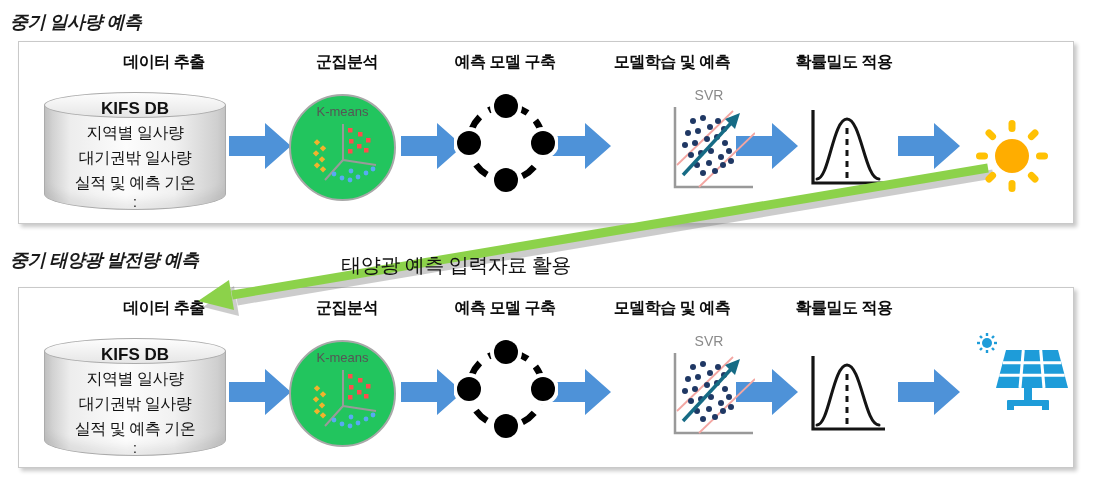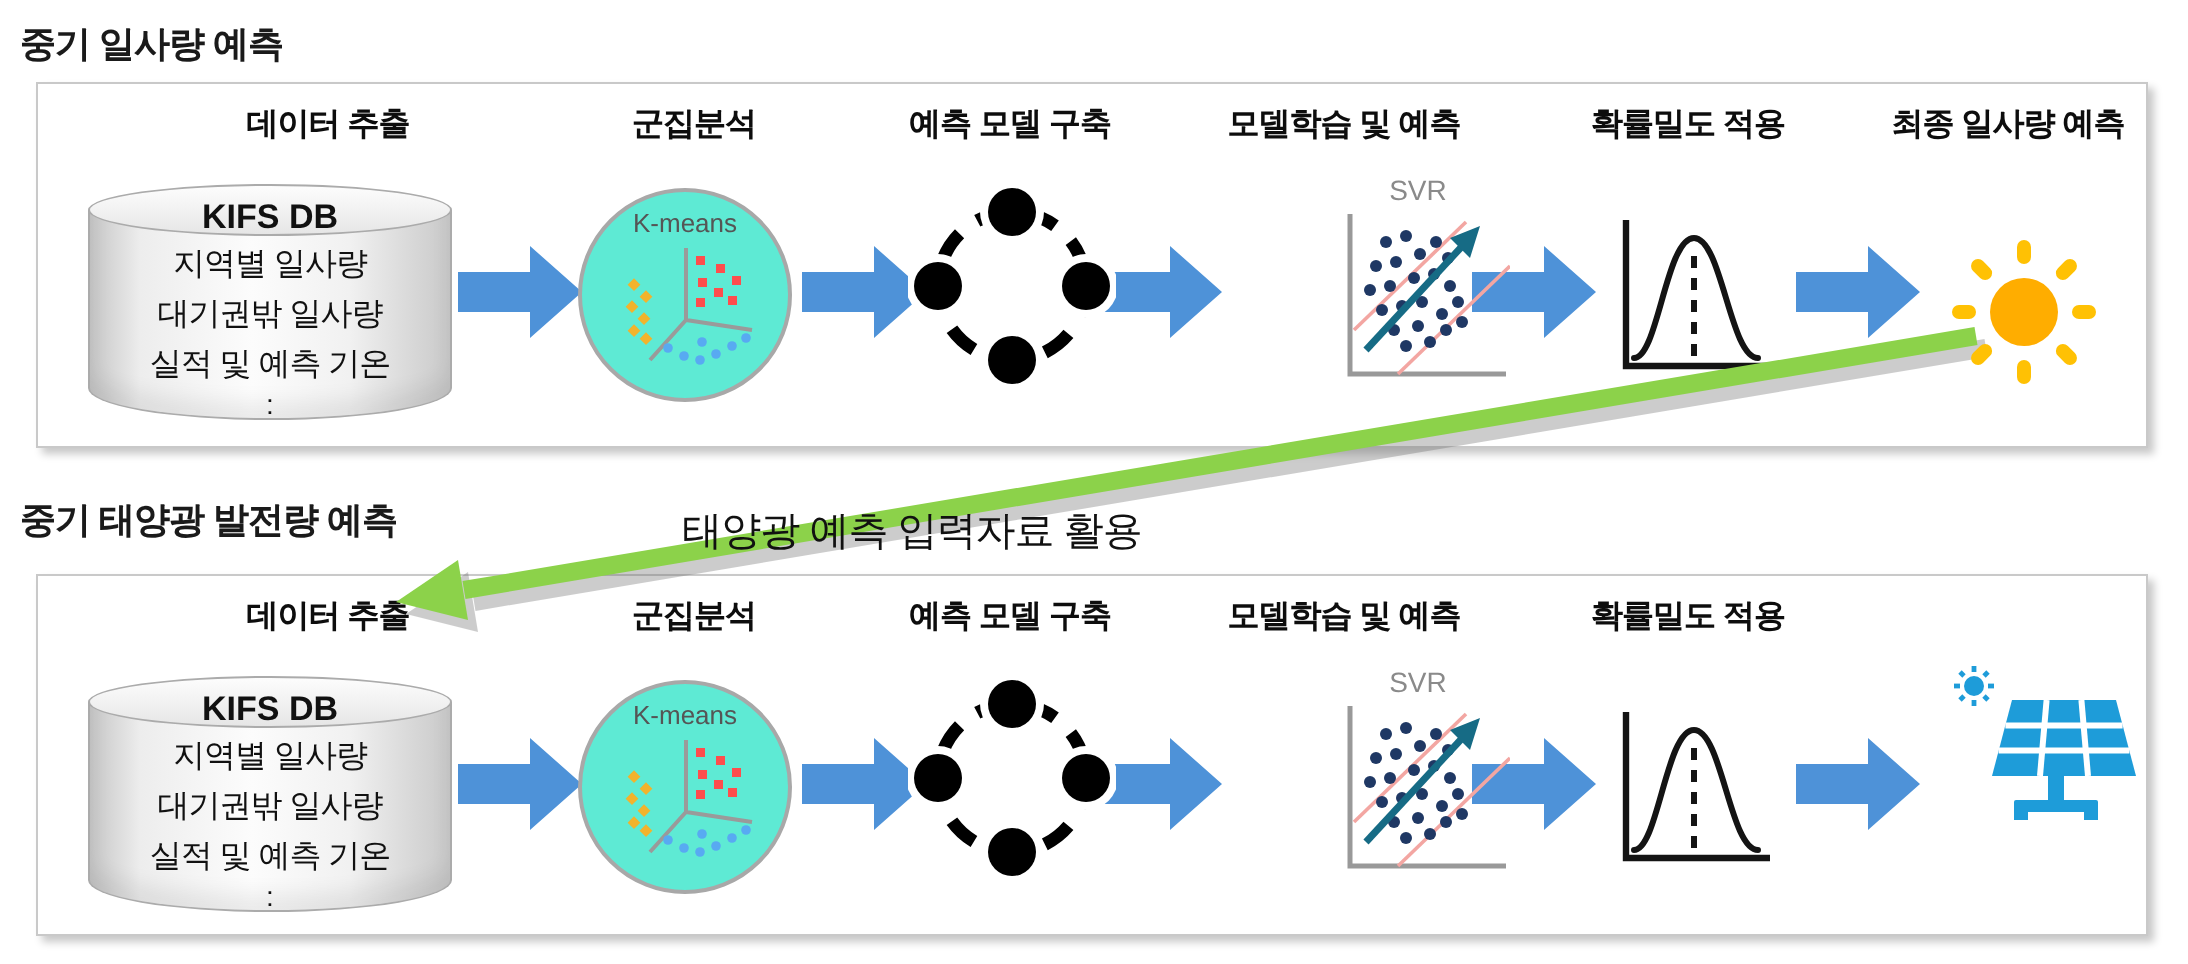--- a/index.html
+++ b/index.html
@@ -2,21 +2,21 @@
 <html><head>
 <meta charset="utf-8">
 <style>
   html,body{margin:0;padding:0;}
   body{
     width:1094px;height:482px;position:relative;background:#ffffff;overflow:hidden;
     font-family:"Liberation Sans","DejaVu Sans",sans-serif;color:#111;
   }
   .section-title{
     position:absolute;left:10px;font-size:18px;font-weight:bold;color:#1a1a1a;
-    white-space:nowrap;letter-spacing:-0.5px;
+    white-space:nowrap;letter-spacing:-0.5px;font-style:italic;
   }
   #title-top{top:10px;}
   #title-bottom{top:248px;}
   .section-box{
     position:absolute;left:18px;width:1054px;height:181px;background:#fff;
     border:1px solid #c9c9c9;box-shadow:3px 3px 4px rgba(0,0,0,0.22);
   }
   #box-top{top:41px;}
   #box-bottom{top:287px;height:179px;}
   .step-label{
@@ -40,21 +40,21 @@
   .cyl-content{position:absolute;top:6px;left:0;right:0;text-align:center;}
   .db-name{font-size:17px;font-weight:bold;line-height:22px;}
   .db-item{font-size:16px;line-height:25px;letter-spacing:-0.5px;}
   .db-colon{font-size:14px;line-height:14px;}
   
   .flow-arrow{position:absolute;top:81px;width:62px;height:46px;}
   .fa1{left:210px;}.fa2{left:382px;}.fa3{left:530px;}.fa4{left:717px;}.fa5{left:879px;}
   
   .kmeans-circle{
     position:absolute;left:270px;top:52px;width:107px;height:107px;border-radius:50%;
-    background:#5eead4;border:2px solid #a8a8a8;text-align:center;box-sizing:border-box;
+    background:#22c55e;border:2px solid #a8a8a8;text-align:center;box-sizing:border-box;
   }
   .kmeans-label{display:block;margin-top:8px;font-size:13px;color:#555;}
   .kmeans-scatter{display:block;margin:1px auto 0;}
   
   .cycle-icon{position:absolute;left:435px;top:49px;width:104px;height:104px;}
   
   .svr-icon-wrap{position:absolute;left:644px;top:45px;width:92px;height:104px;text-align:center;}
   .svr-label{display:block;font-size:14px;color:#8a8a8a;line-height:16px;}
   
   .bell-icon{position:absolute;left:787px;top:65px;width:82px;height:80px;}
@@ -73,21 +73,20 @@
 <body>
 
 <div class="section-title" id="title-top">중기 일사량 예측</div>
 
 <div class="section-box" id="box-top">
   <div class="step-label" style="left:145px">데이터 추출</div>
   <div class="step-label" style="left:328px">군집분석</div>
   <div class="step-label" style="left:486px">예측 모델 구축</div>
   <div class="step-label" style="left:653px">모델학습 및 예측</div>
   <div class="step-label" style="left:825px">확률밀도 적용</div>
-  <div class="step-label" style="left:985px">최종 일사량 예측</div>
 
   <div class="cylinder">
     <div class="cyl-body"></div>
     <div class="cyl-top"></div>
     <div class="cyl-content">
       <div class="db-name">KIFS DB</div>
       <div class="db-item">지역별 일사량</div>
       <div class="db-item">대기권밖 일사량</div>
       <div class="db-item">실적 및 예측 기온</div>
       <div class="db-colon">:</div>

